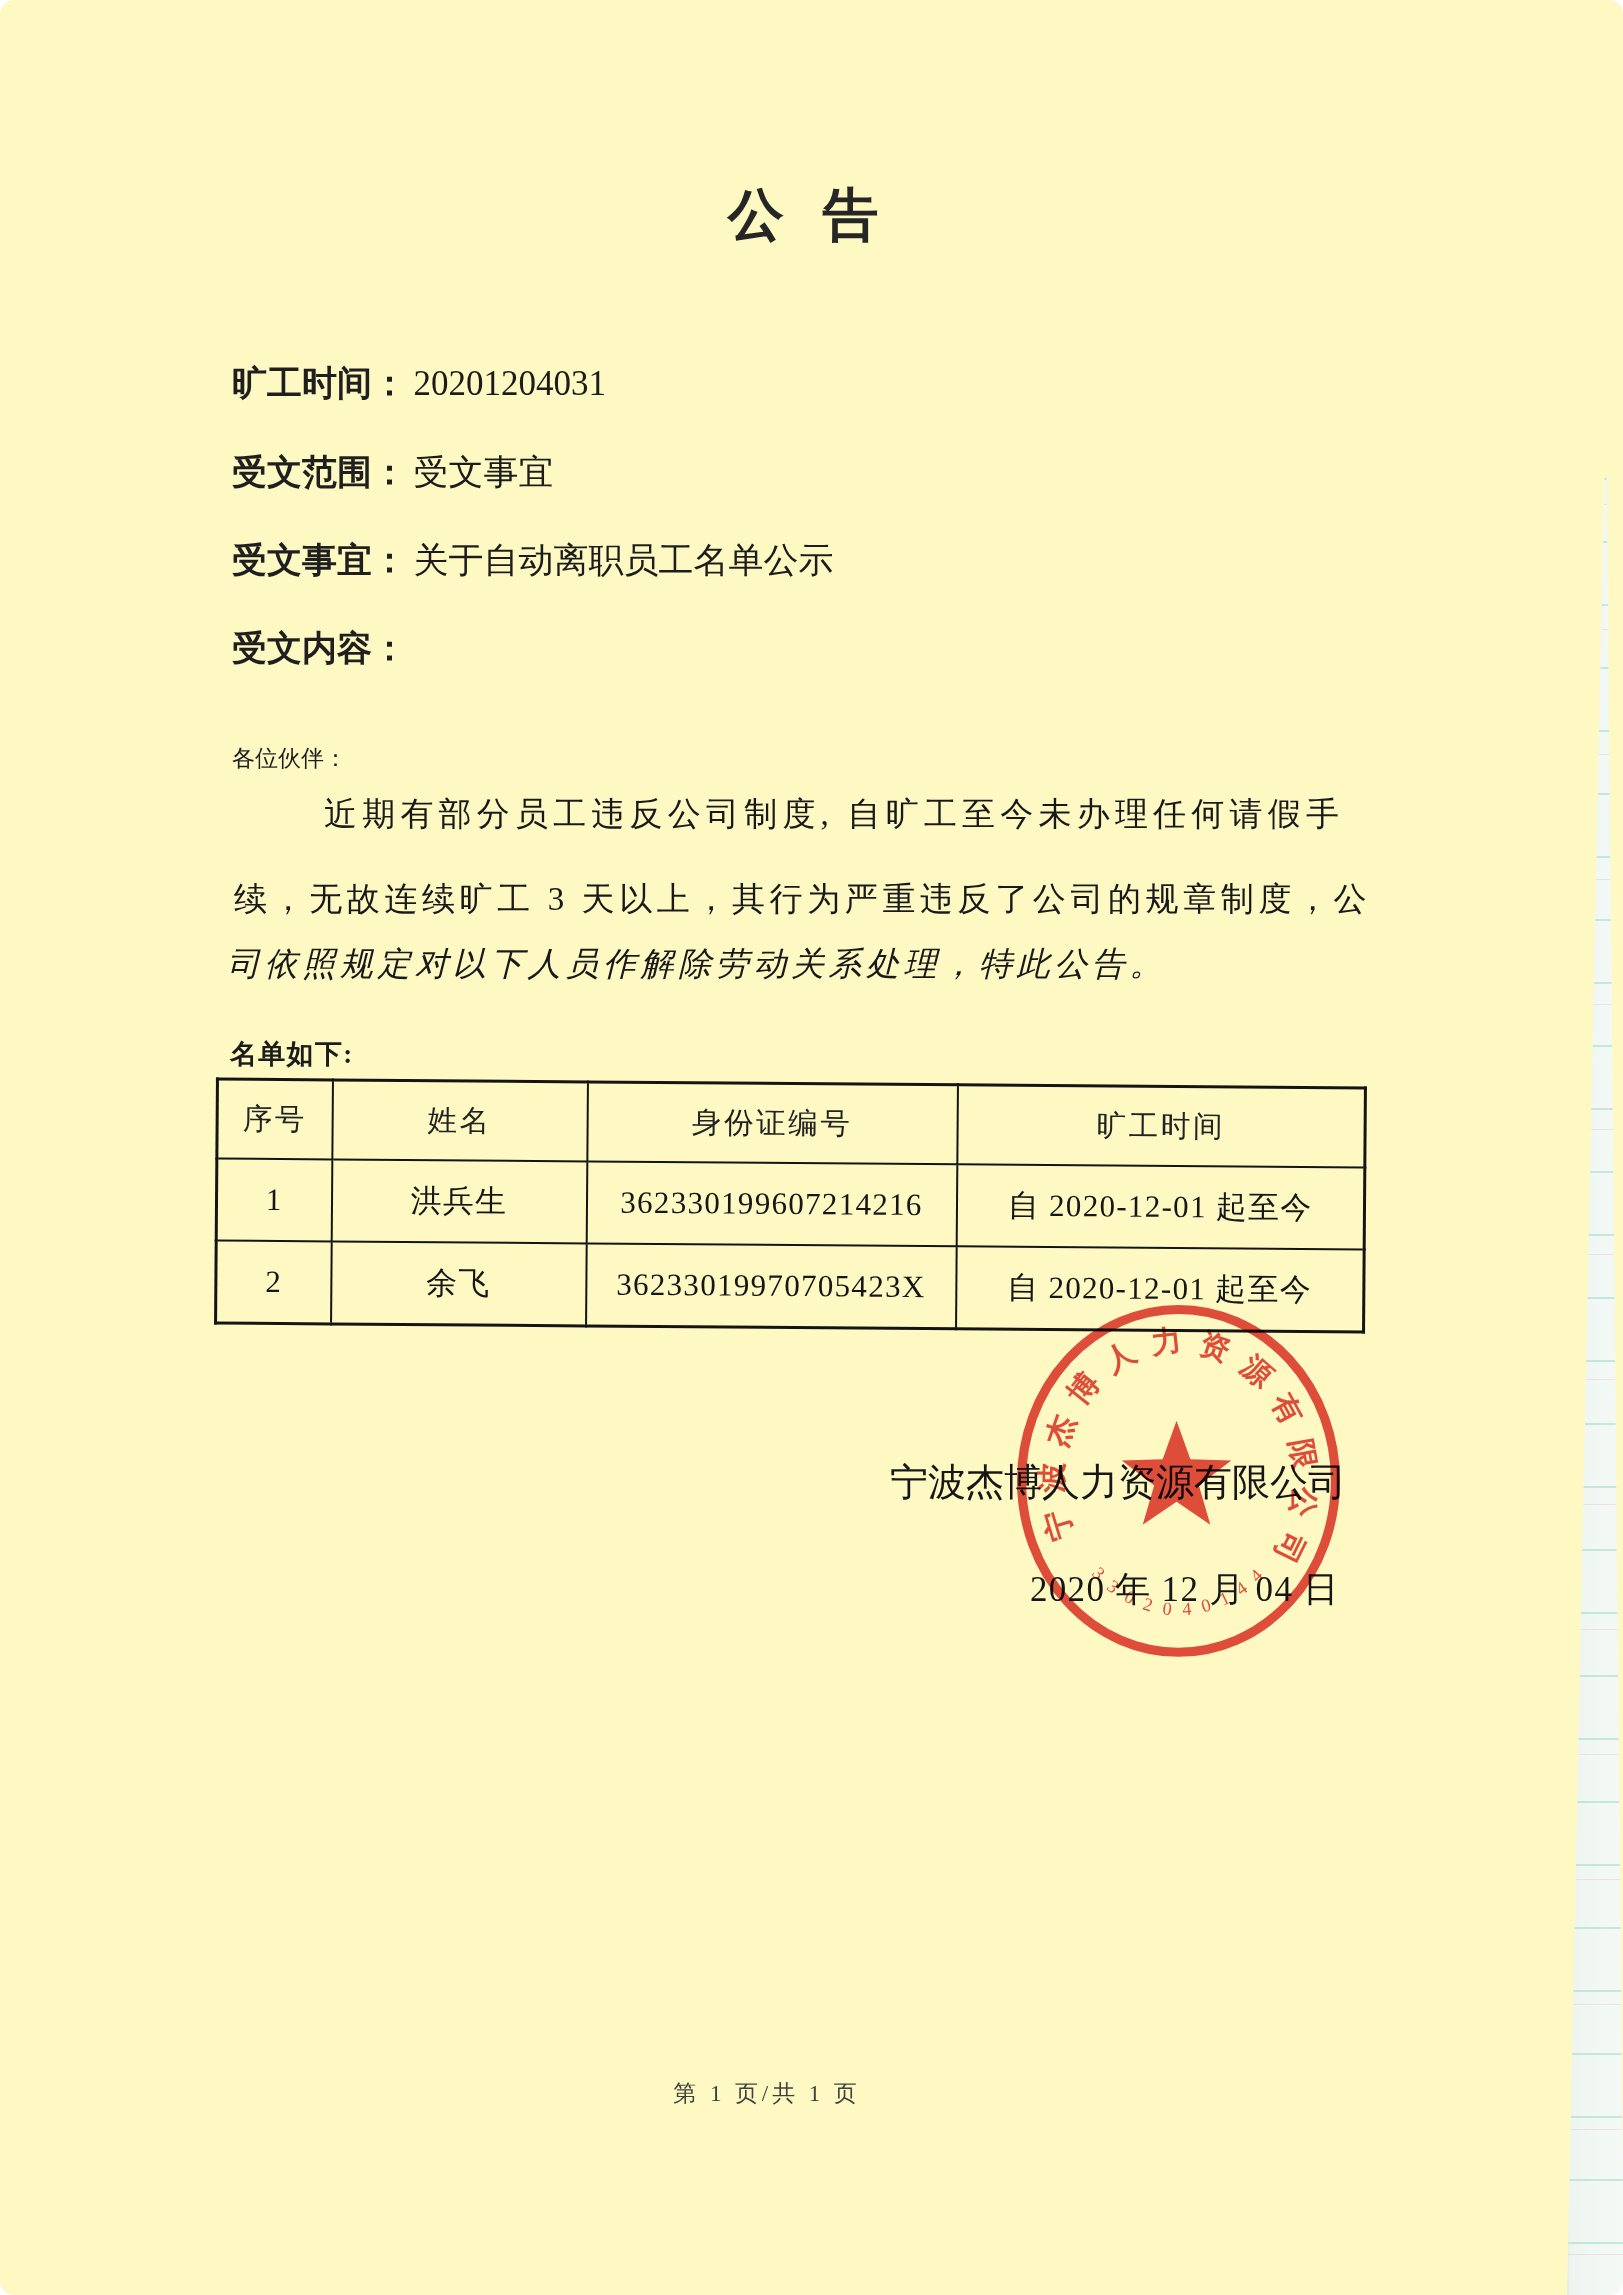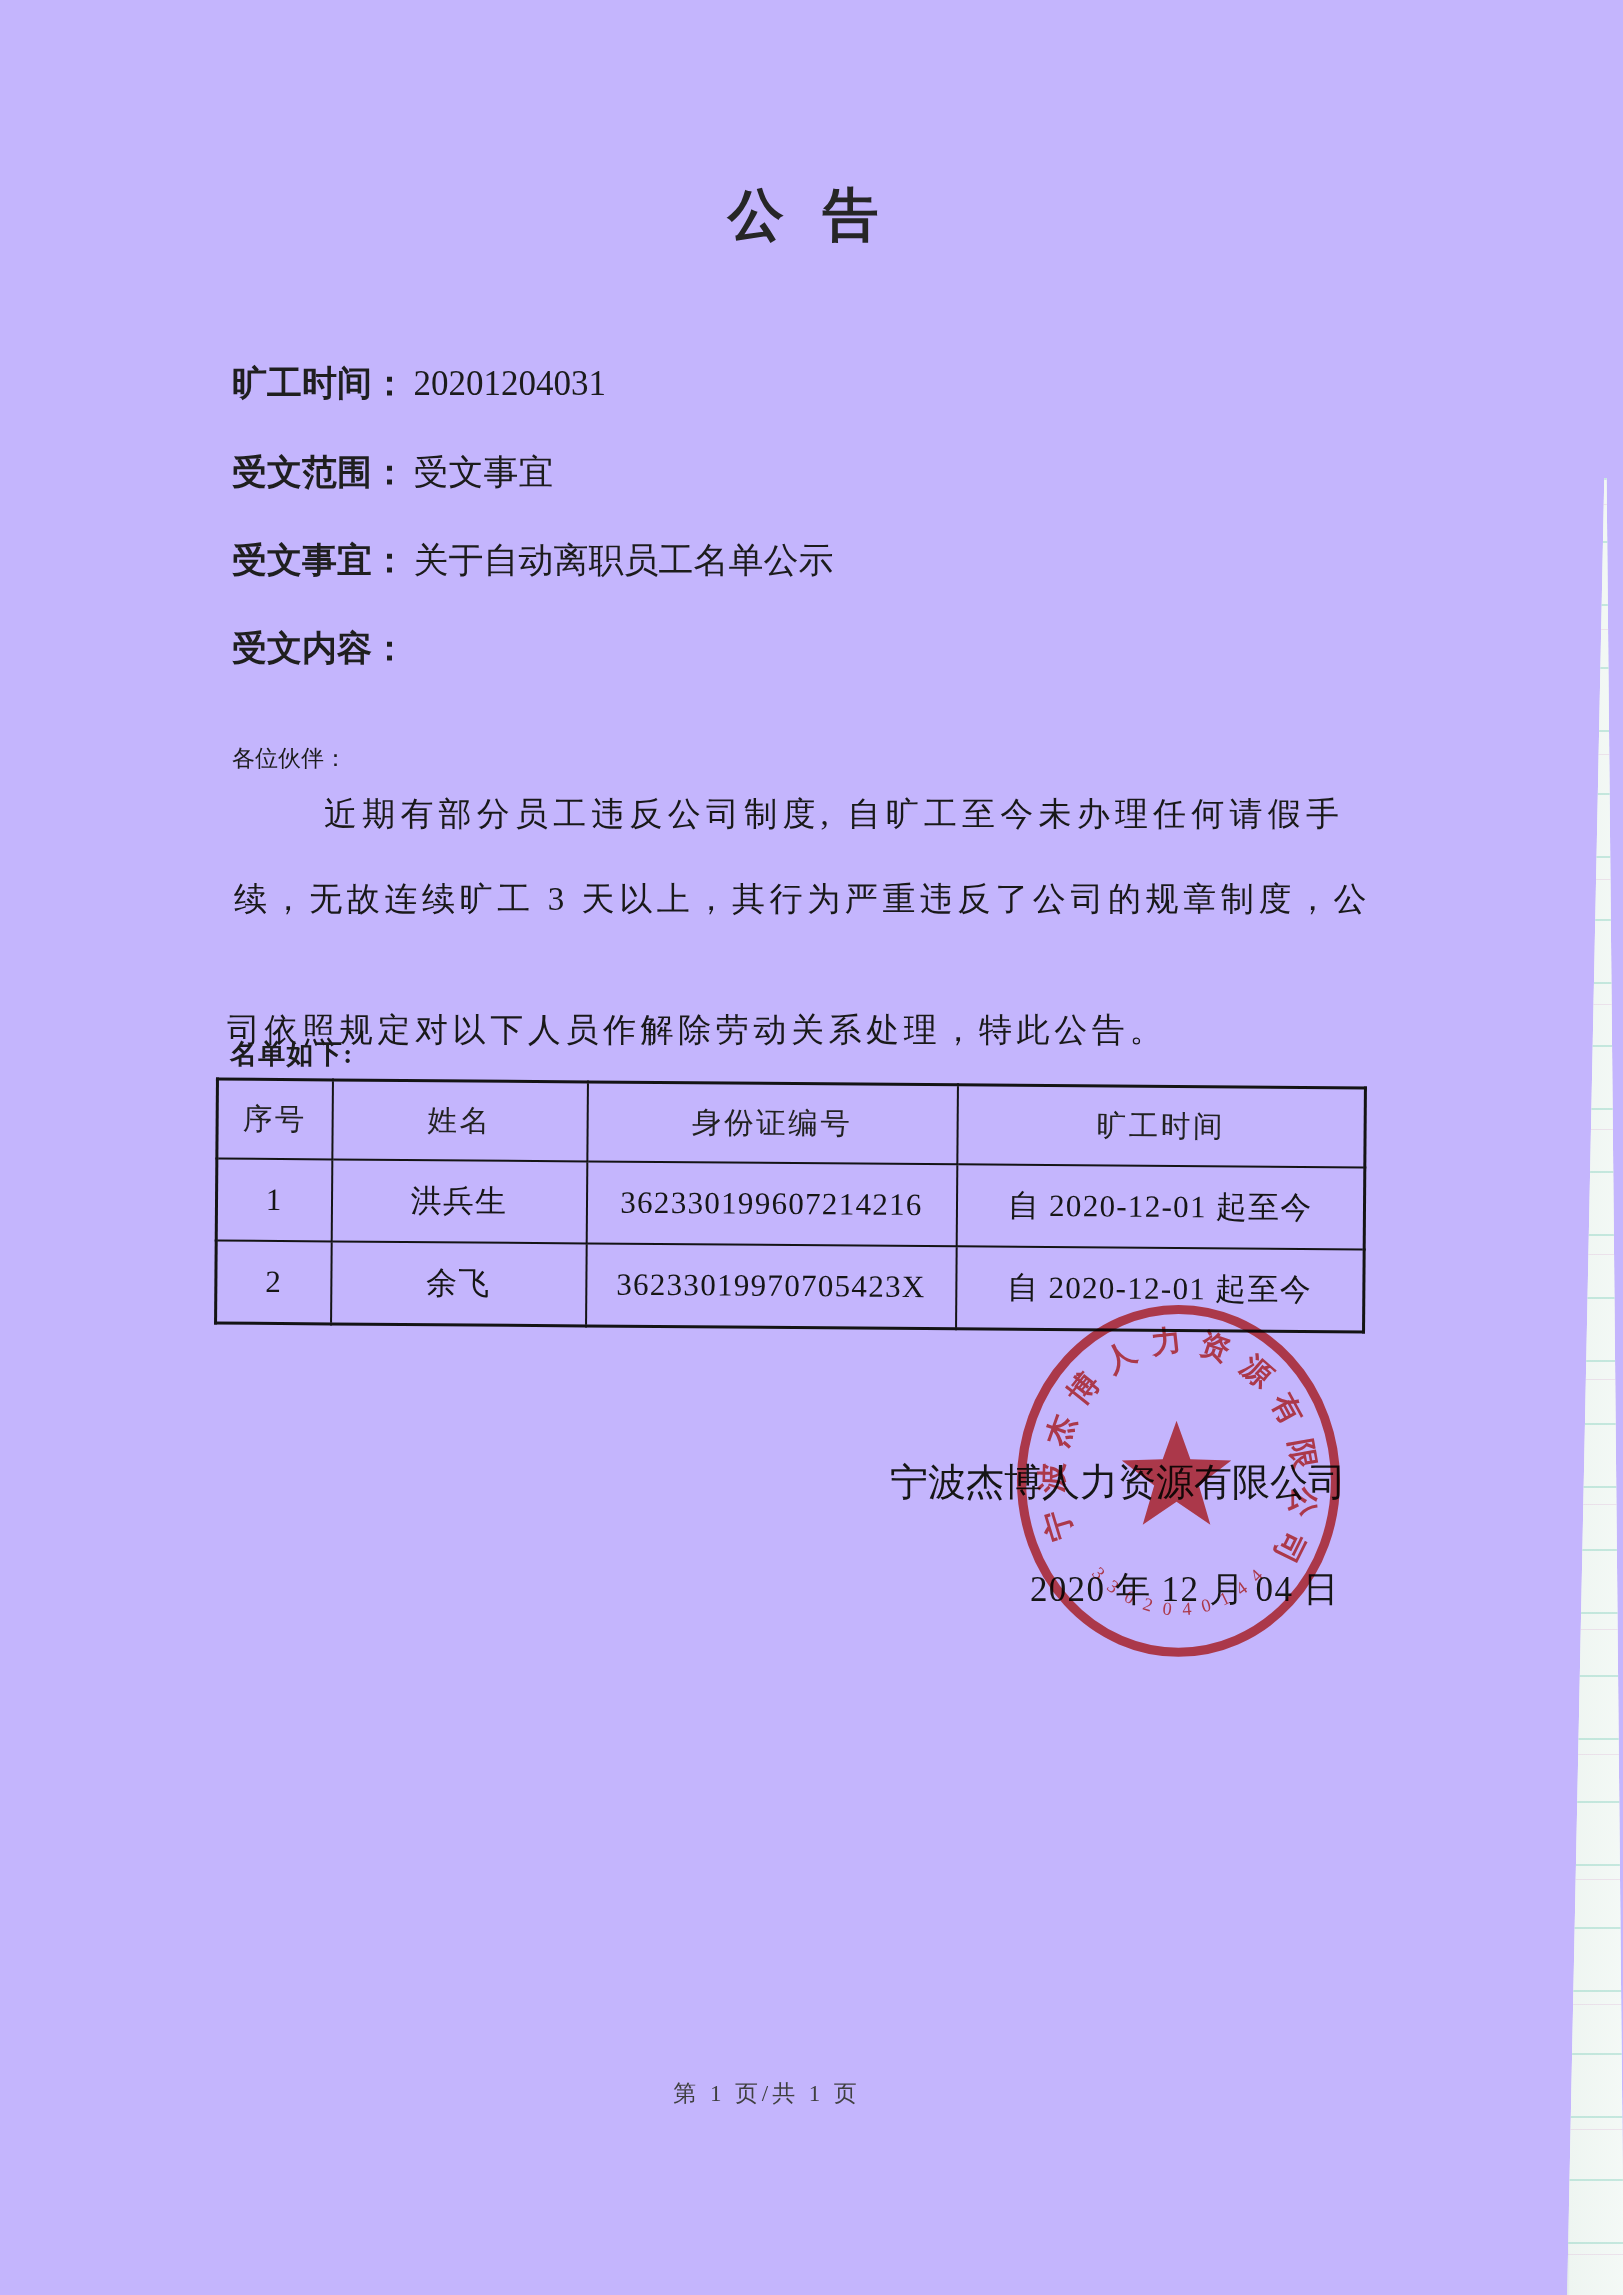--- a/index.html
+++ b/index.html
@@ -4,24 +4,25 @@
 <style>
   html, body {
     margin: 0;
     padding: 0;
     background: #ffffff;
   }
   .page {
     position: relative;
     width: 1623px;
     height: 2295px;
-    background: #c4b5fd;
+    background: #fef9c3;
     overflow: hidden;
     font-family: "Liberation Serif", "DejaVu Serif", serif;
     color: #1c1c1c;
+    border-radius: 14px;
   }
   .abs { position: absolute; }
 
   
   .doc-title {
     top: 178px;
     left: 0;
     width: 1610px;
     text-align: center;
     font-size: 56px;
@@ -48,21 +49,21 @@
     white-space: nowrap;
   }
 
   .body-line {
     font-size: 33px;
     white-space: nowrap;
     color: #191919;
   }
   .body-line-1 { left: 308px; top: 792px; letter-spacing: 5.2px; margin-left: 16px; }
   .body-line-2 { left: 234px; top: 877px; letter-spacing: 4.6px; }
-  .body-line-3 { left: 227px; top: 1008px; letter-spacing: 4.6px; }
+  .body-line-3 { left: 227px; top: 942px; letter-spacing: 4.6px; font-style: italic; }
 
   .list-intro {
     left: 230px;
     top: 1036px;
     font-size: 27px;
     font-weight: 700;
     letter-spacing: 1.3px;
   }
 
   

